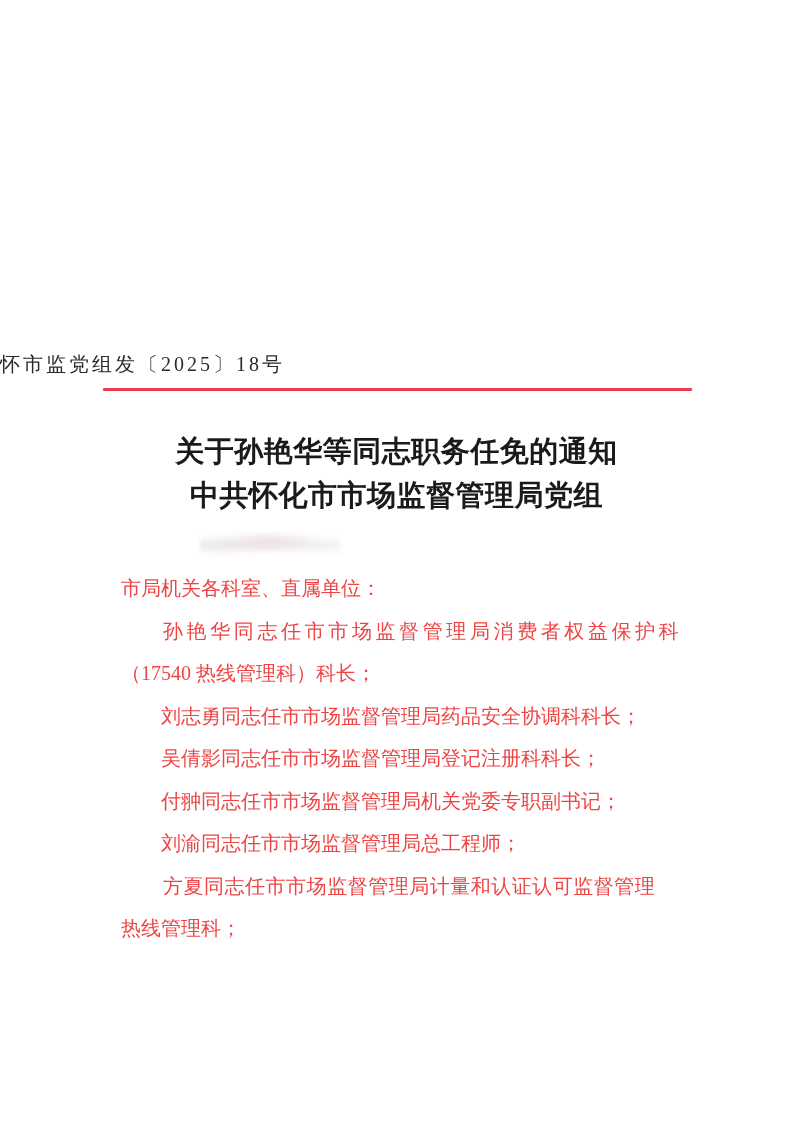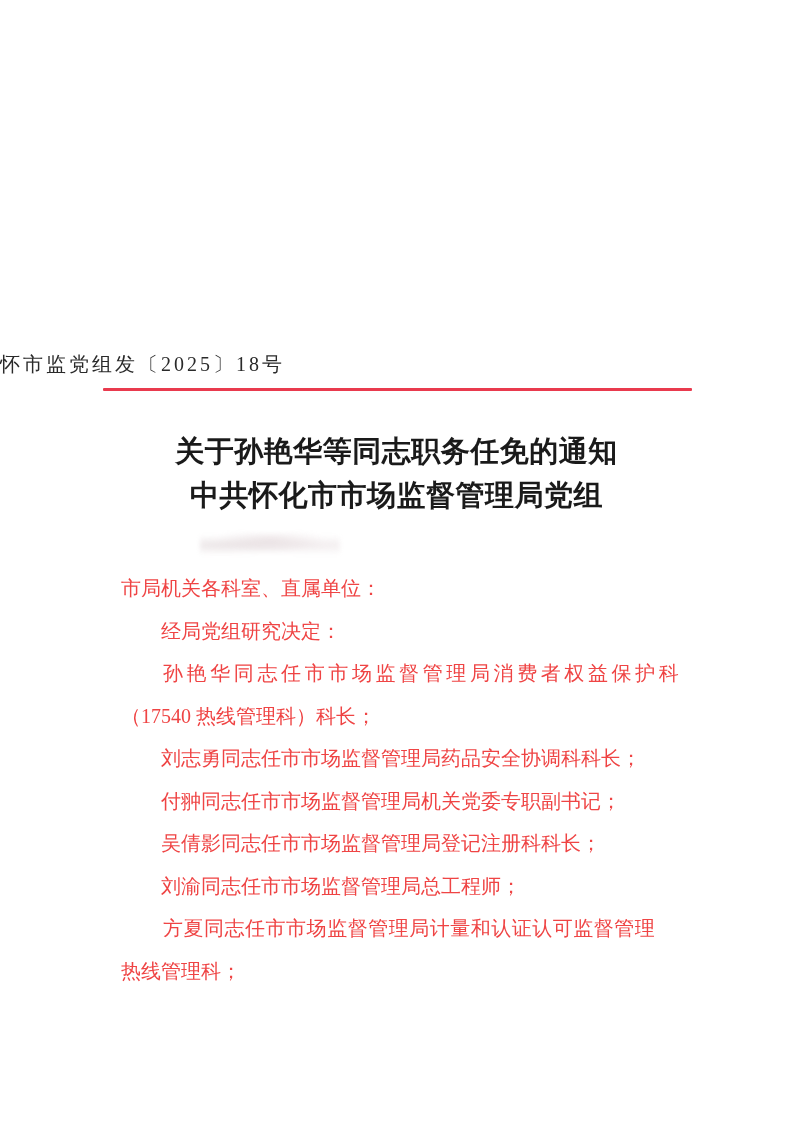--- a/index.html
+++ b/index.html
@@ -131,21 +131,20 @@
 
   <div class="title">
     <div>关于孙艳华等同志职务任免的通知</div>
     <div>中共怀化市市场监督管理局党组</div>
   </div>
 
   <div class="smudge"></div>
 
   <div class="body-text">
     <div class="line">市局机关各科室、直属单位：</div>
-    <div class="line indent">经局党组研究决定：</div>
     <div class="line justify jw1">
         <span>孙</span>
         <span>艳</span>
         <span>华</span>
         <span>同</span>
         <span>志</span>
         <span>任</span>
         <span>市</span>
         <span>市</span>
         <span>场</span>
@@ -158,22 +157,22 @@
         <span>费</span>
         <span>者</span>
         <span>权</span>
         <span>益</span>
         <span>保</span>
         <span>护</span>
         <span>科</span>
       </div>
     <div class="line">（17540 热线管理科）科长；</div>
     <div class="line indent">刘志勇同志任市市场监督管理局药品安全协调科科长；</div>
+    <div class="line indent">吴倩影同志任市市场监督管理局登记注册科科长；</div>
     <div class="line indent">付翀同志任市市场监督管理局机关党委专职副书记；</div>
-    <div class="line indent">吴倩影同志任市市场监督管理局登记注册科科长；</div>
     <div class="line indent">刘渝同志任市市场监督管理局总工程师；</div>
     <div class="line justify jw2">
         <span>方</span>
         <span>夏</span>
         <span>同</span>
         <span>志</span>
         <span>任</span>
         <span>市</span>
         <span>市</span>
         <span>场</span>

